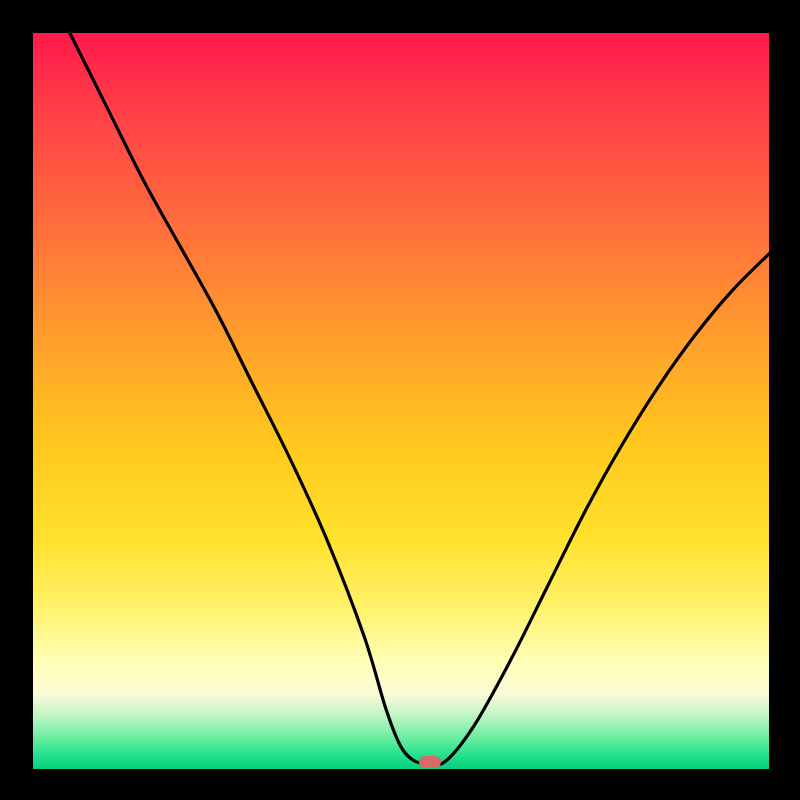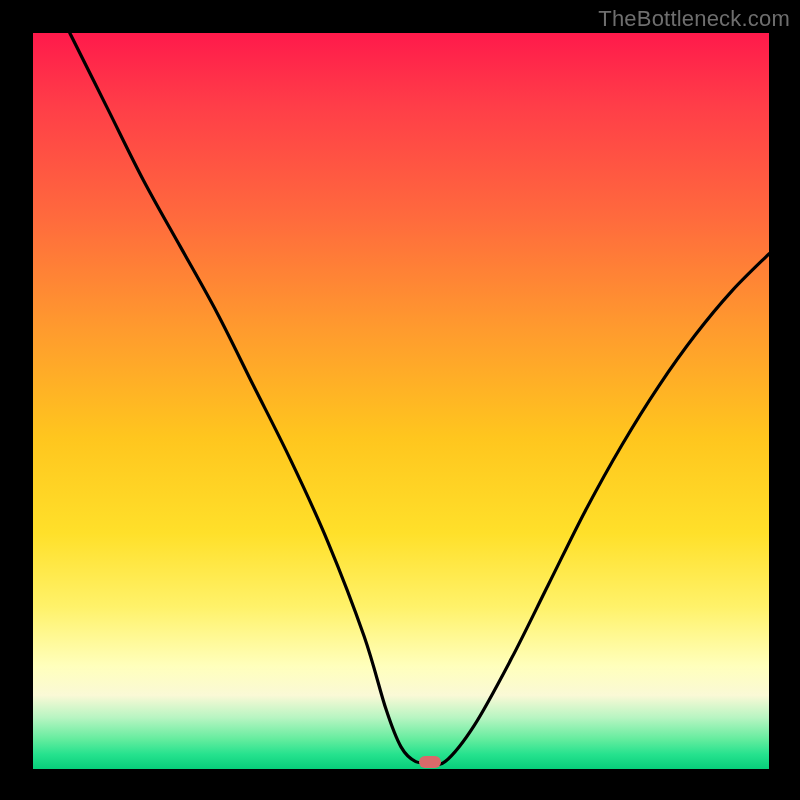--- a/index.html
+++ b/index.html
@@ -75,14 +75,13 @@
   <div class="plot-area">
 
     <svg class="curve" viewBox="0 0 736 736" preserveAspectRatio="none">
 
       <path id="curve-path" fill="none" stroke="#000" stroke-width="3.2" stroke-linejoin="round" stroke-linecap="round" d="M 36.8 0.0 C 42.9 12.3, 61.3 49.1, 73.6 73.6 C 85.9 98.1, 98.1 123.9, 110.4 147.2 C 122.7 170.5, 134.9 191.4, 147.2 213.4 C 159.5 235.5, 171.7 256.4, 184.0 279.7 C 196.3 303.0, 208.5 328.7, 220.8 353.3 C 233.1 377.8, 245.3 401.1, 257.6 426.9 C 269.9 452.6, 282.1 478.4, 294.4 507.8 C 306.7 537.3, 321.4 575.3, 331.2 603.5 C 341.0 631.7, 347.1 658.7, 353.3 677.1 C 359.4 695.5, 363.1 705.3, 368.0 713.9 C 372.9 722.5, 377.8 726.2, 382.7 728.6 C 387.6 731.1, 392.5 728.6, 397.4 728.6 C 402.3 728.6, 404.8 734.8, 412.2 728.6 C 419.5 722.5, 430.6 709.0, 441.6 691.8 C 452.6 674.7, 466.1 648.9, 478.4 625.6 C 490.7 602.3, 502.9 576.5, 515.2 552.0 C 527.5 527.5, 539.7 501.7, 552.0 478.4 C 564.3 455.1, 576.5 433.0, 588.8 412.2 C 601.1 391.3, 613.3 371.7, 625.6 353.3 C 637.9 334.9, 650.1 317.7, 662.4 301.8 C 674.7 285.8, 686.9 271.1, 699.2 257.6 C 711.5 244.1, 729.9 226.9, 736.0 220.8"></path>
     </svg>
 
     <div id="min-marker" class="marker" style="left: 397.44px; top: 728.64px;"></div>
   </div>
 
-  <div class="watermark">TheBottleneck.com</div>
 </div>
 
 </body></html>

